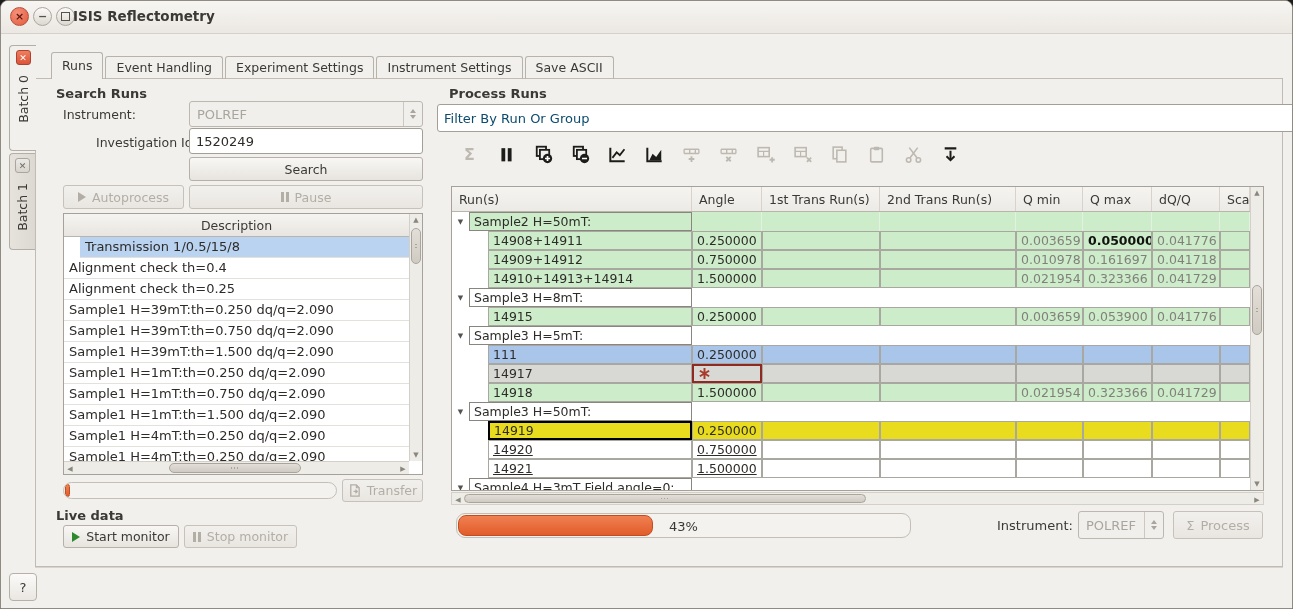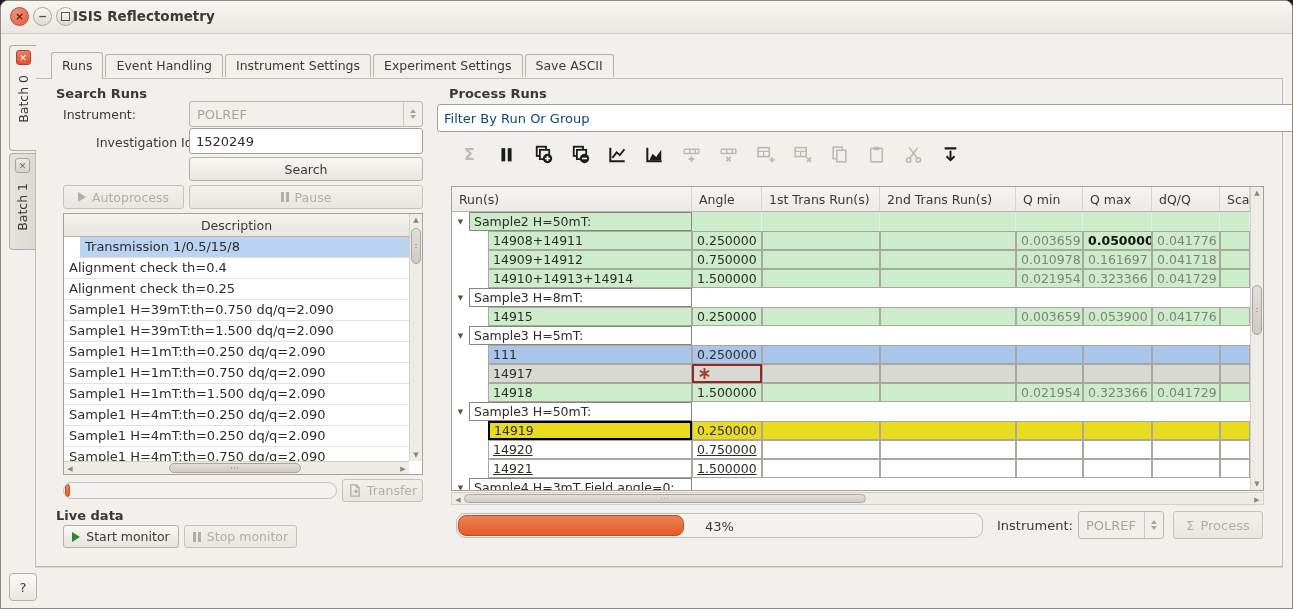--- a/index.html
+++ b/index.html
@@ -20,21 +20,21 @@
             border-right:none;border-radius:4px 0 0 4px;background:linear-gradient(90deg,#e6e3dd,#dcd8d2);
             display:flex;flex-direction:column;align-items:center;padding-top:4px;gap:4px;}
   .batchtab.active{background:#f2f0ec;z-index:5;width:27px;}
   .batchclose{width:15px;height:15px;border-radius:3px;box-sizing:border-box;display:flex;align-items:center;justify-content:center;
               font-size:9px;font-weight:bold;}
   .batchclose.red{background:linear-gradient(#ef7e5f,#dd5238);border:1px solid #a8442f;color:#fff;}
   .batchclose.grey{background:linear-gradient(#eceae6,#d8d4cd);border:1px solid #aaa69e;color:#6e6a64;}
   .batchlabel{writing-mode:vertical-rl;transform:rotate(180deg);font-size:12.5px;color:#3b3935;padding:2px 0 6px 0;}
   
   .pane{position:absolute;left:34px;top:77px;width:1248px;height:489px;border:1px solid #c0bcb4;box-sizing:border-box;background:#f2f0ec;}
-  .tabbar{position:absolute;left:50px;top:51px;height:27px;display:flex;align-items:center;z-index:4;}
+  .tabbar{position:absolute;left:50px;top:51px;height:27px;display:flex;align-items:flex-end;z-index:4;}
   .tab{box-sizing:border-box;height:23px;padding:3px 10px 0 10px;border:1px solid #b7b3ab;border-bottom:none;
        background:linear-gradient(#ecease6,#dedad4);margin-right:2px;border-radius:3px 3px 0 0;
        font-size:12.5px;color:#3b3935;white-space:nowrap;}
   .tab.active{height:27px;background:#f2f0ec;padding-top:5px;position:relative;}
   .tab.active:after{content:"";position:absolute;left:0;right:0;bottom:-1px;height:2px;background:#f2f0ec;}
   
   .heading{font-weight:bold;font-size:13px;color:#3b3935;position:absolute;}
   .lbl{position:absolute;font-size:12.5px;color:#3b3935;}
   .textinput{position:absolute;box-sizing:border-box;background:#fff;border:1px solid #a39f97;border-radius:3px;
              padding:3px 6px;font-size:13px;color:#2e2c29;display:flex;align-items:center;}
@@ -130,22 +130,22 @@
       <div class="batchtab" style="top: 152px; height: 97px;">
         <div class="batchclose grey">✕</div>
         <div class="batchlabel">Batch 1</div>
       </div>
     </div>
 
   <div class="pane"></div>
   <div class="tabbar" id="tabbar">
       <div class="tab active">Runs</div>
       <div class="tab">Event Handling</div>
+      <div class="tab">Experiment Settings</div>
       <div class="tab">Instrument Settings</div>
-      <div class="tab">Experiment Settings</div>
       <div class="tab">Save ASCII</div>
     </div>
 
   <div class="heading" style="left:55px;top:85px;">Search Runs</div>
 
   <div class="lbl" style="left:62px;top:106px;">Instrument:</div>
   <div class="combo" style="left:188px;top:100px;width:234px;height:26px;">
     <span>POLREF</span>
     <span class="spin">
         <i class="tri-up"></i>
@@ -173,20 +173,21 @@
       </span>
     <span>Pause</span>
   </div>
 
   <div class="descbox">
     <div class="deschead">Description</div>
     <div id="descrows">
         <div class="descrow sel">Transmission 1/0.5/15/8</div>
         <div class="descrow">Alignment check th=0.4</div>
         <div class="descrow">Alignment check th=0.25</div>
+        <div class="descrow">Sample1 H=39mT:th=0.250 dq/q=2.090</div>
         <div class="descrow">Sample1 H=39mT:th=0.750 dq/q=2.090</div>
         <div class="descrow">Sample1 H=39mT:th=1.500 dq/q=2.090</div>
         <div class="descrow">Sample1 H=1mT:th=0.250 dq/q=2.090</div>
         <div class="descrow">Sample1 H=1mT:th=0.750 dq/q=2.090</div>
         <div class="descrow">Sample1 H=1mT:th=1.500 dq/q=2.090</div>
         <div class="descrow">Sample1 H=4mT:th=0.250 dq/q=2.090</div>
         <div class="descrow">Sample1 H=4mT:th=0.250 dq/q=2.090</div>
         <div class="descrow">Sample1 H=4mT:th=0.750 dq/q=2.090</div>
       </div>
     <div class="vscroll" style="bottom:13px;">
@@ -521,21 +522,21 @@
     </div>
   </div>
   <div class="hscroll full" style="left:450px;top:491px;width:813px;height:13px;right:auto;border:1px solid #d4d0c9;">
     <div class="sbarrow" style="left:2px;top:3px;width:8px;">◀</div>
     <div class="sbthumb hthumb" style="left:12px;width:400px;">
         <span class="grip-h"></span>
       </div>
     <div class="sbarrow" style="right:2px;left:auto;top:3px;width:8px;">▶</div>
   </div>
 
-  <div class="prog" style="left:455px;top:512px;width:527px;height:25px;">
+  <div class="prog" style="left:455px;top:512px;width:455px;height:25px;">
     <div class="progfill" id="procfill" style="width: 43%;"></div>
     <div class="proglabel">43%</div>
   </div>
   <div class="brlabel" style="left:996px;top:517px;">Instrument:</div>
   <div class="combo" style="left:1077px;top:510px;width:86px;height:28px;">
     <span>POLREF</span>
     <span class="spin">
         <i class="tri-up"></i>
         <i class="tri-dn"></i>
       </span>

